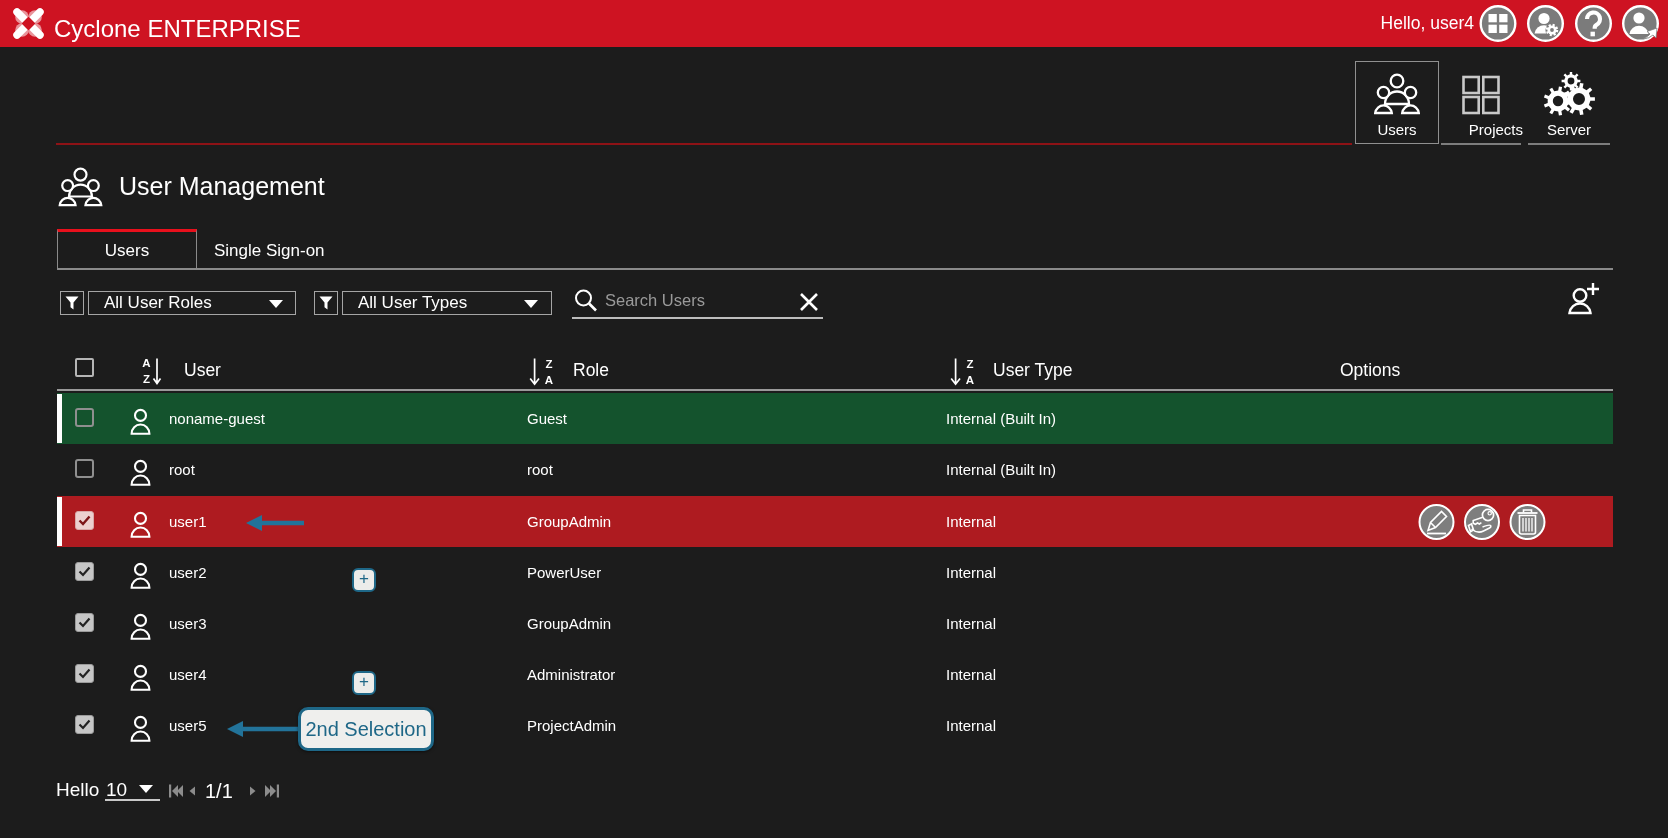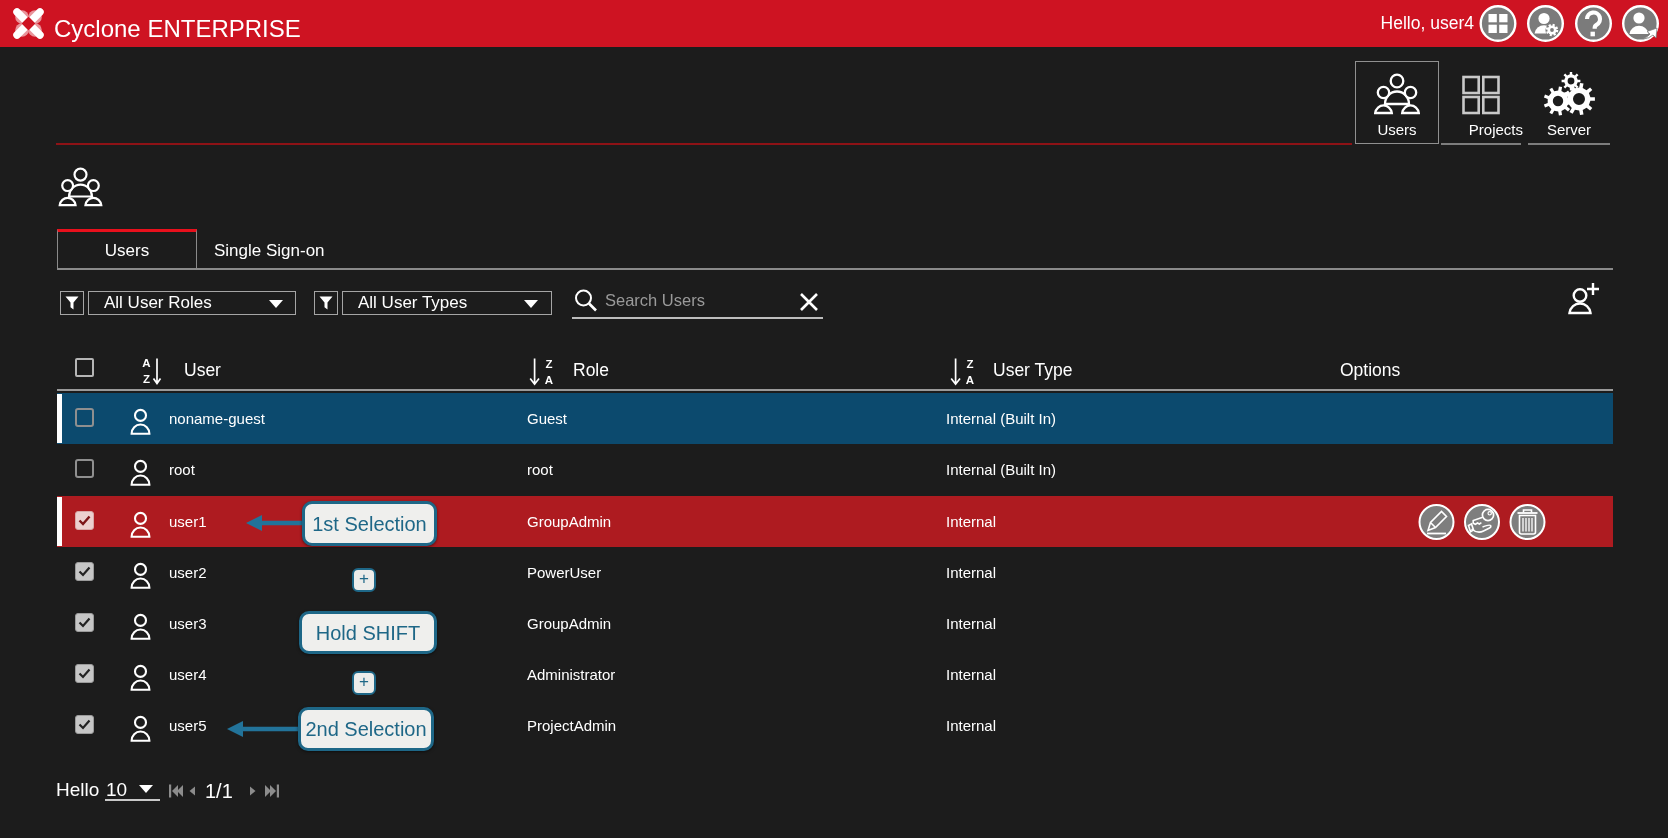--- a/index.html
+++ b/index.html
@@ -109,20 +109,21 @@
   <svg class="abs" style="left:56px;top:167px" width="49" height="40" viewBox="0 0 46 42">
     <g stroke="#fff" stroke-width="2.3" fill="#1c1c1c">
       <circle cx="23" cy="8" r="6.3"></circle>
       <path d="M11,31 a12,12.5 0 0 1 24,0 z"></path>
       <circle cx="9.5" cy="19.5" r="5.7"></circle>
       <path d="M1.2,40 a8.4,9 0 0 1 16.6,0 z"></path>
       <circle cx="36.5" cy="19.5" r="5.7"></circle>
       <path d="M28.2,40 a8.4,9 0 0 1 16.6,0 z"></path>
     </g>
   </svg>
+  <div class="abs" style="left:119px;top:172px;font-size:25px;color:#fff;">User Management</div>
 
   <div class="abs" style="left:57px;top:229px;width:140px;height:40px;border:1px solid #8a8a8a;border-top:3px solid #e8101c;"></div>
   <div class="abs" style="left:57px;top:232px;width:140px;height:37px;line-height:37px;text-align:center;font-size:17px;">Users</div>
   <div class="abs" style="left:214px;top:232px;height:37px;line-height:37px;font-size:17px;">Single Sign-on</div>
   <div class="abs" style="left:57px;top:268px;width:1556px;height:1.5px;background:#8a8a8a;"></div>
 
   <div class="abs" style="left:60px;top:291px;width:24px;height:24px;border:1.5px solid #a5a5a5;"></div>
   <svg class="abs" style="left:64px;top:295px" width="16" height="16" viewBox="0 0 16 16">
     <path d="M1.5,1.5 h13 l-5,6 v7 l-3,-2.2 v-4.8 z" fill="#fff"></path>
   </svg>
@@ -176,21 +177,21 @@
 
   <svg class="abs" style="left:950px;top:354px" width="30" height="33" viewBox="0 0 30 33">
     <path d="M5.6,4.5 V29.5 M1.2,24.5 L5.6,30.2 L10,24.5" fill="none" stroke="#fff" stroke-width="1.7"></path>
     <text x="20" y="13.7" text-anchor="middle" font-size="11.5" font-weight="bold" fill="#fff" font-family="Liberation Sans">Z</text>
     <text x="20" y="29.8" text-anchor="middle" font-size="11.5" font-weight="bold" fill="#fff" font-family="Liberation Sans">A</text>
   </svg>
   <div class="abs" style="left:993px;top:360px;font-size:17.5px;">User Type</div>
   <div class="abs" style="left:1340px;top:360px;font-size:17.5px;">Options</div>
   <div class="abs" style="left:57px;top:389px;width:1556px;height:2px;background:#9a9a9a;"></div>
 
-  <div class="abs" style="left:57px;top:393px;width:1556px;height:51px;background:#0c4a6e;">
+  <div class="abs" style="left:57px;top:393px;width:1556px;height:51px;background:#14532d;">
     <div class="abs" style="left:0;top:1px;width:5px;height:49px;background:#fff;"></div>
     <div class="abs cb-empty" style="left:18px;top:15px;"></div>
     <svg class="abs person" style="left:72px;top:15px" width="23" height="27" viewBox="0 0 23 27">
       <circle cx="11.5" cy="7.4" r="5.5" fill="none" stroke="#fff" stroke-width="2.1"></circle>
       <path d="M2.6,25.8 a8.9,9.3 0 0 1 17.8,0 z" fill="none" stroke="#fff" stroke-width="2.1"></path>
     </svg>
     <div class="abs rowtxt" style="left:112px;">noname-guest</div>
     <div class="abs rowtxt" style="left:470px;">Guest</div>
     <div class="abs rowtxt" style="left:889px;">Internal (Built In)</div>
   </div>
@@ -307,23 +308,21 @@
     </svg>
     <div class="abs rowtxt" style="left:112px;">user5</div>
     <div class="abs rowtxt" style="left:470px;">ProjectAdmin</div>
     <div class="abs rowtxt" style="left:889px;">Internal</div>
   </div>
 
   <svg class="abs" style="left:246px;top:514px" width="58" height="18" viewBox="0 0 58 18">
     <line x1="14" y1="9" x2="58" y2="9" stroke="#22739a" stroke-width="4.5"></line>
     <path d="M0,9 L16,1 L16,17 Z" fill="#22739a"></path>
   </svg>
-  <div class="abs callout" style="left:302px;top:501px;width:135px;height:45px;line-height:40px;">1st Selection</div>
   <div class="abs plusbtn" style="left:352px;top:568px;">+</div>
-  <div class="abs callout" style="left:299px;top:611px;width:138px;height:43px;line-height:38px;">Hold SHIFT</div>
   <div class="abs plusbtn" style="left:352px;top:671px;">+</div>
   <svg class="abs" style="left:227px;top:720px" width="71" height="18" viewBox="0 0 71 18">
     <line x1="14" y1="9" x2="71" y2="9" stroke="#22739a" stroke-width="4.5"></line>
     <path d="M0,9 L16,1 L16,17 Z" fill="#22739a"></path>
   </svg>
   <div class="abs callout" style="left:298px;top:707px;width:136px;height:44px;line-height:39px;">2nd Selection</div>
 
   <div class="abs" style="left:56px;top:779px;font-size:19px;">Hello</div>
   <div class="abs" style="left:106px;top:779px;font-size:19px;">10</div>
   <div class="abs" style="left:105px;top:799px;width:55px;height:1.6px;background:#c9c9c9;"></div>

